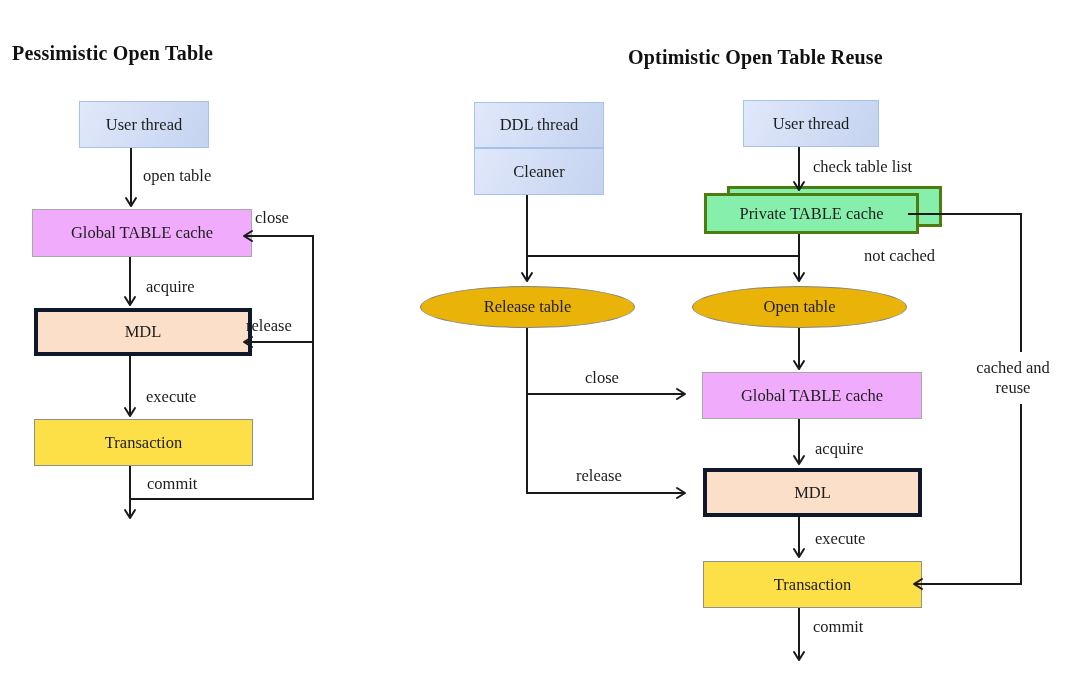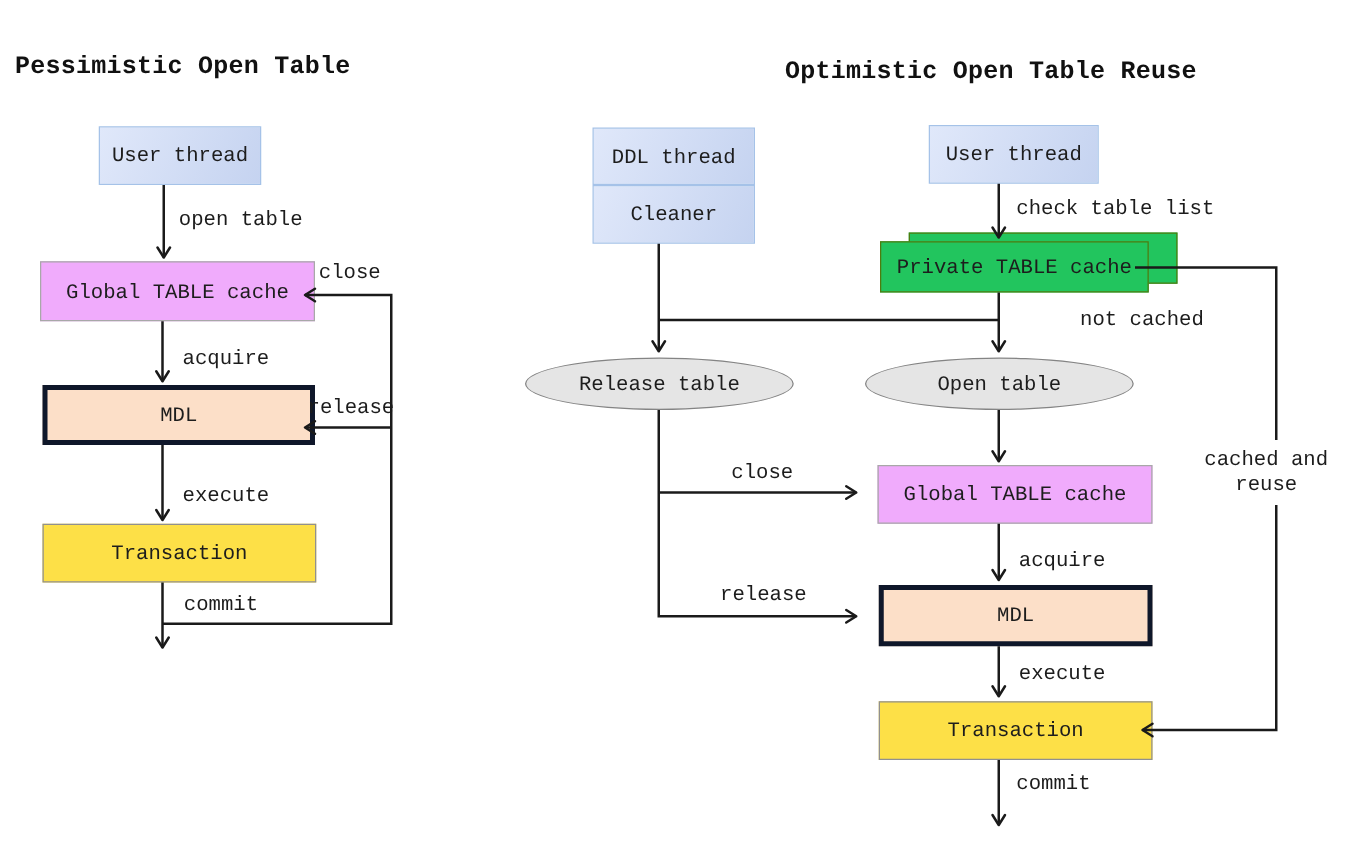--- a/index.html
+++ b/index.html
@@ -1,36 +1,36 @@
 <!DOCTYPE html>
 <html><head>
 <meta charset="utf-8">
 <style>
   html,body{margin:0;padding:0;background:#ffffff;}
   #stage{
     position:relative;width:1080px;height:684px;background:#ffffff;overflow:hidden;
-    font-family:Liberation Mono, monospace;color:#1c1c1c;
+    font-family:Liberation Serif, serif;color:#1c1c1c;
   }
   .title{
     position:absolute;font-weight:bold;color:#111111;white-space:nowrap;
     font-size:20px;letter-spacing:0.2px;
   }
   .node{
     position:absolute;display:flex;align-items:center;justify-content:center;
     font-size:16.5px;color:#1d1d1d;white-space:nowrap;box-sizing:border-box;margin-left:12px;
   }
   .blue{background:linear-gradient(115deg,#e0e8fa 0%,#c5d3f0 100%);border:1px solid #a5c2e8;}
   .cream{background:#f0abfc;border:1px solid #a8a8a8;}
   .peach{background:#fcdfc8;border:4px solid #0f172a;}
   .grayb{background:#fde047;border:1px solid #909090;}
-  .green{background:#22c55e;border:1px solid #4d7c0f;}
+  .green{background:#86efac;border:3px solid #4d7c0f;}
   .ellipse{
     position:absolute;display:flex;align-items:center;justify-content:center;
     font-size:16.5px;color:#1d1d1d;white-space:nowrap;box-sizing:border-box;
-    background:#e5e5e5;border:1px solid #848484;border-radius:50%;
+    background:#eab308;border:1px solid #848484;border-radius:50%;
   }
   .elabel{
     position:absolute;font-size:16.5px;color:#1c1c1c;white-space:nowrap;line-height:1.15;
   }
   .elabel.wrap{white-space:normal;text-align:center;background:#ffffff;}
   svg.overlay{position:absolute;left:0;top:0;pointer-events:none;}
 </style>
 </head>
 <body>
 

